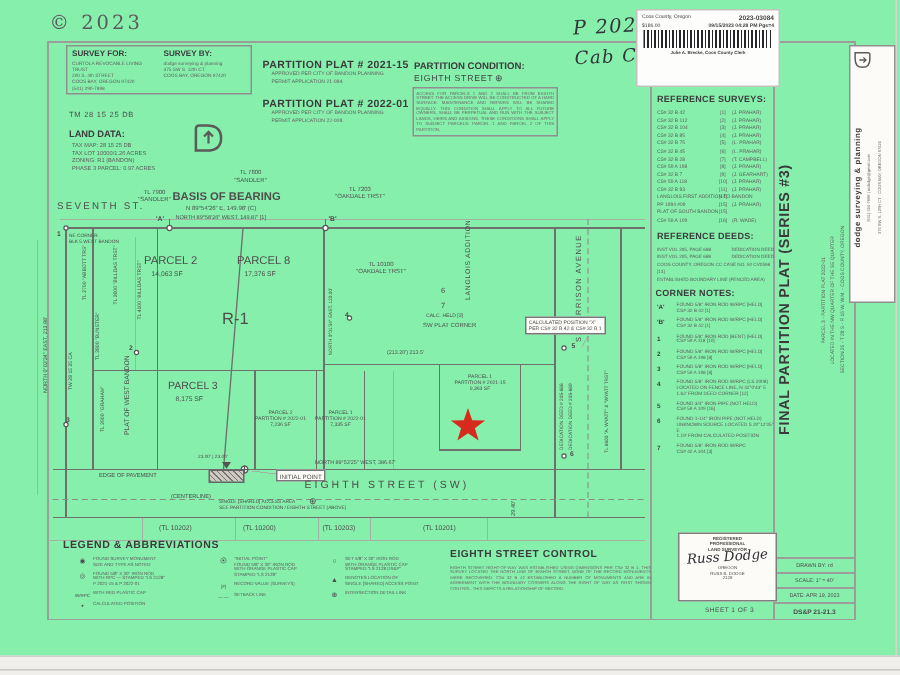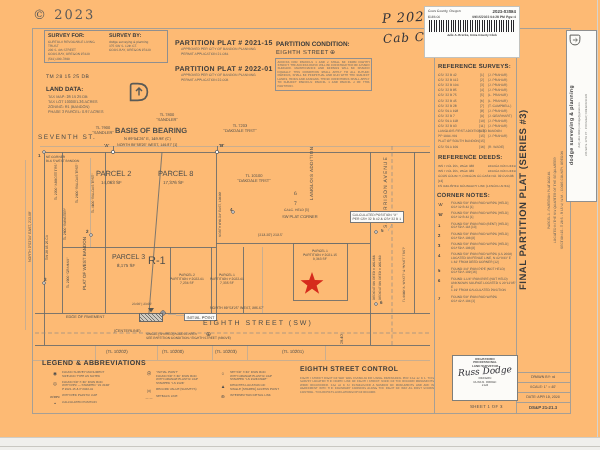--- a/index.html
+++ b/index.html
@@ -1,17 +1,17 @@
 <!DOCTYPE html>
 <html><head>
 <meta charset="utf-8">
 <style>
   *{box-sizing:border-box;margin:0;padding:0}
   body{margin:0;background:#e8e8e6}
-  #stage{position:relative;width:600px;height:450px;background:#fdba74;overflow:hidden;
+  #stage{position:relative;width:600px;height:450px;background:#86efac;overflow:hidden;
          font-family:"Liberation Sans",sans-serif;color:#4a4a4a;text-rendering:geometricPrecision}
   
   #copyright{position:absolute;left:33px;top:8px;font-family:"DejaVu Serif",serif;font-size:13px;
              letter-spacing:2px;color:#5a5a5a}
   .hw{position:absolute;font-family:"DejaVu Serif",serif;font-style:italic;color:#33343a;
       transform:rotate(-3deg);letter-spacing:1px}
   #hw1{left:382px;top:10px;font-size:13px}
   #hw2{left:383px;top:30px;font-size:12px}
   
   #rec-stamp{position:absolute;left:424px;top:6px;width:96px;height:52px;background:#fdfdfb;
@@ -504,21 +504,21 @@
       <span class="ml" style="left: 150px; top: 113px; font-size: 4px; width: 34px; text-align: center;">TL 7800
 "SANDLER"</span>
       <span class="ml" style="left: 220px; top: 124px; font-size: 4px; width: 40px; text-align: center;">TL 7203
 "OAKDALE TRST"</span>
       <span class="ml" style="left: 234px; top: 174px; font-size: 4px; width: 40px; text-align: center;">TL 10100
 "OAKDALE TRST"</span>
       <span class="ml" style="left: 96px; top: 170px; font-size: 7.5px;">PARCEL 2</span>
       <span class="ml" style="left: 101px; top: 180px; font-size: 4.5px;">14,063 SF</span>
       <span class="ml" style="left: 158px; top: 170px; font-size: 7.5px;">PARCEL 8</span>
       <span class="ml" style="left: 163px; top: 180px; font-size: 4.5px;">17,376 SF</span>
-      <span class="ml" style="left: 148px; top: 207px; font-size: 11px; margin-top: 48px;">R-1</span>
+      <span class="ml" style="left: 148px; top: 207px; font-size: 11px;">R-1</span>
       <span class="ml" style="left: 112px; top: 254px; font-size: 7px;">PARCEL 3</span>
       <span class="ml" style="left: 117px; top: 263px; font-size: 4.5px;">8,175 SF</span>
       <span class="ml" style="left: 166px; top: 274px; font-size: 3.4px; width: 42px; text-align: center;">PARCEL 2
 PARTITION # 2022-01
 7,236 SF</span>
       <span class="ml" style="left: 208px; top: 274px; font-size: 3.4px; width: 38px; text-align: center;">PARCEL 1
 PARTITION # 2022-01
 7,335 SF</span>
       <span class="ml" style="left: 297px; top: 250px; font-size: 3.4px; width: 46px; text-align: center;">PARCEL 1
 PARTITION # 2021-15

